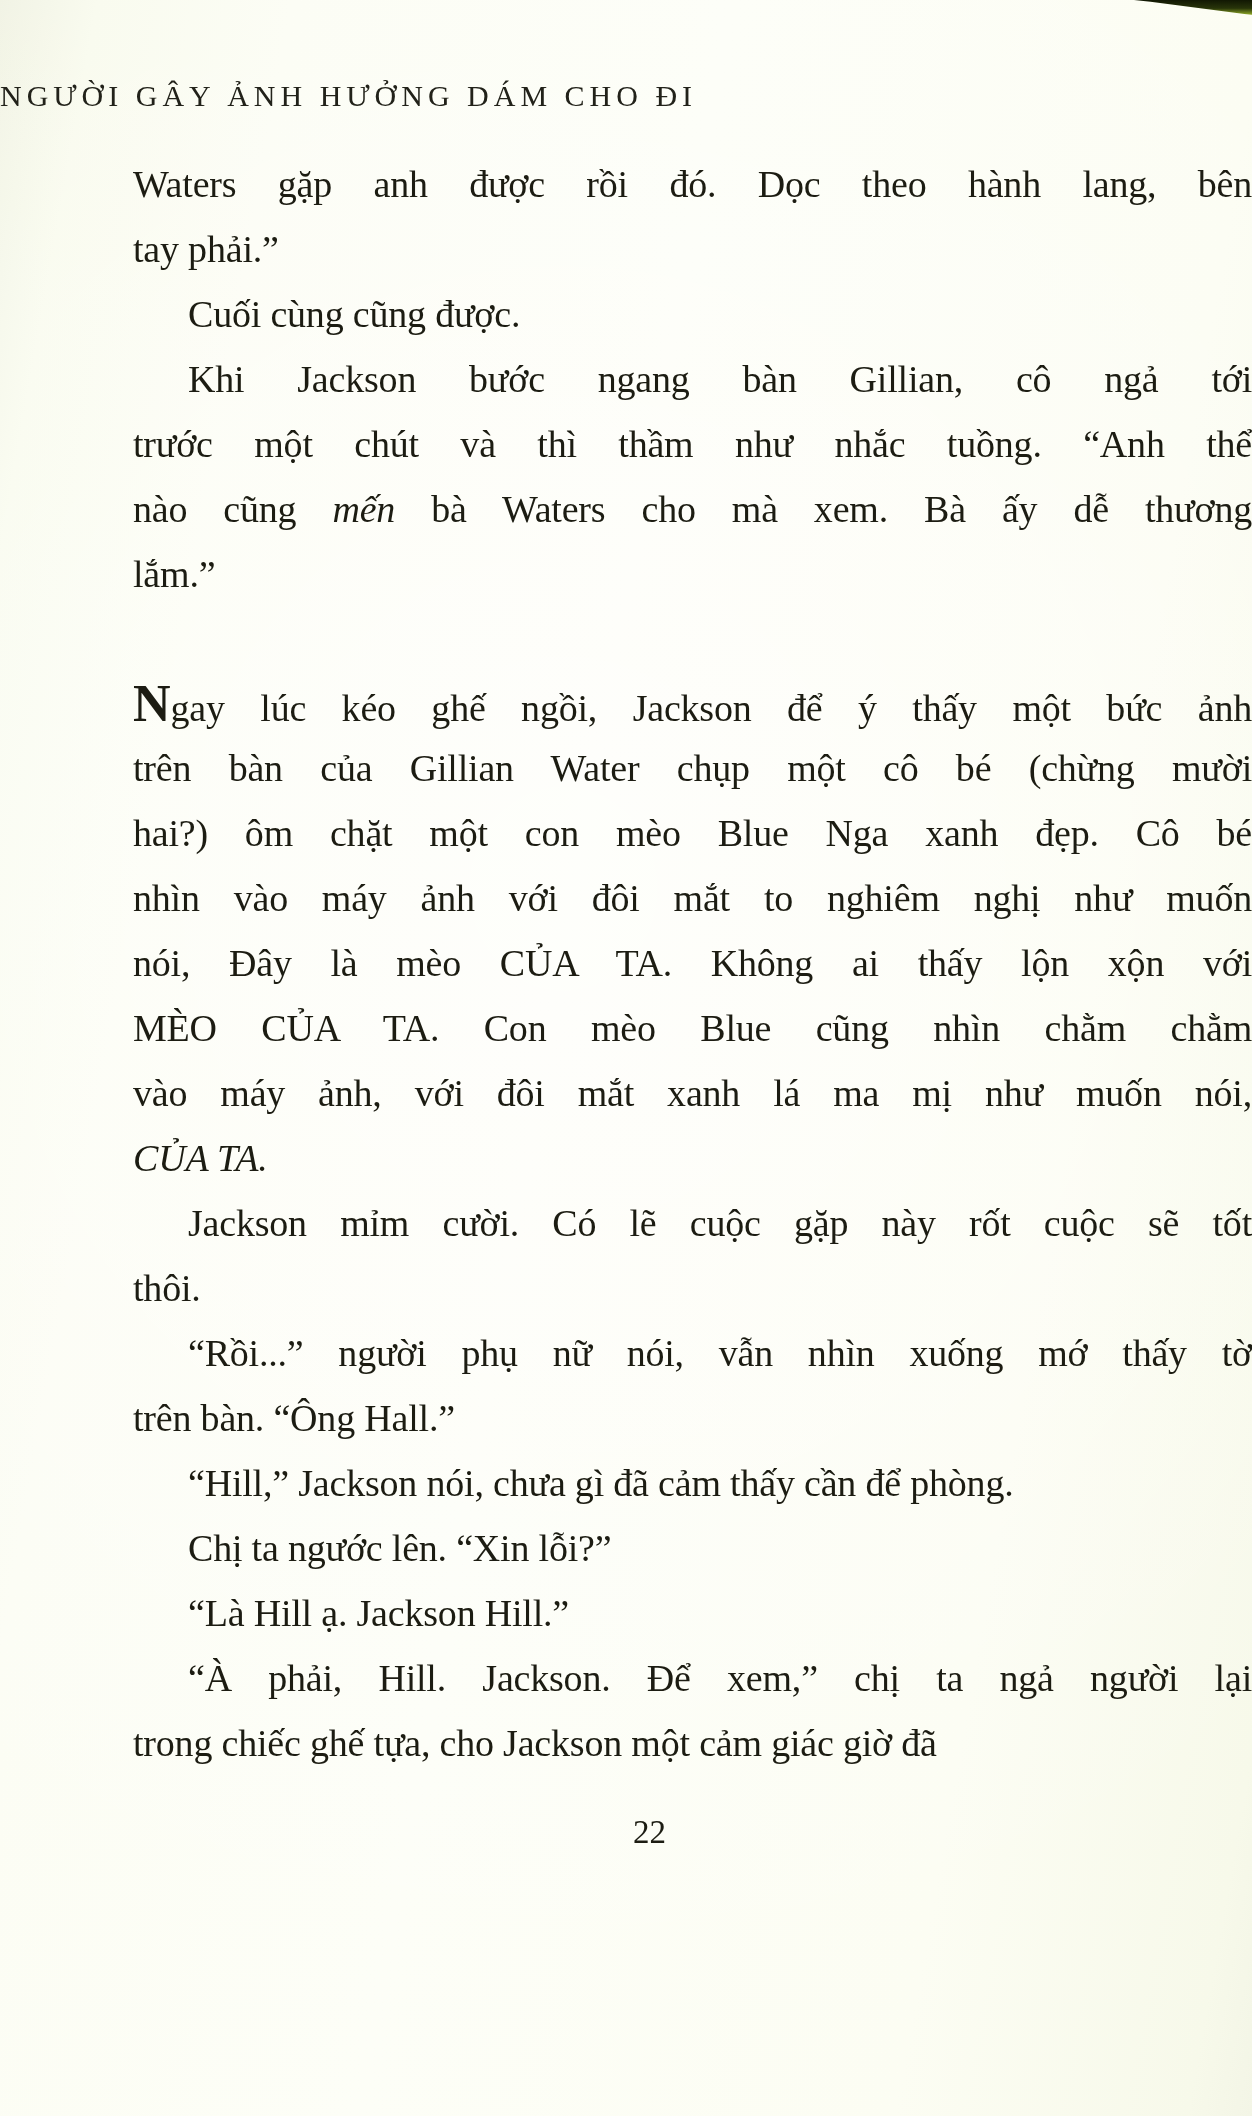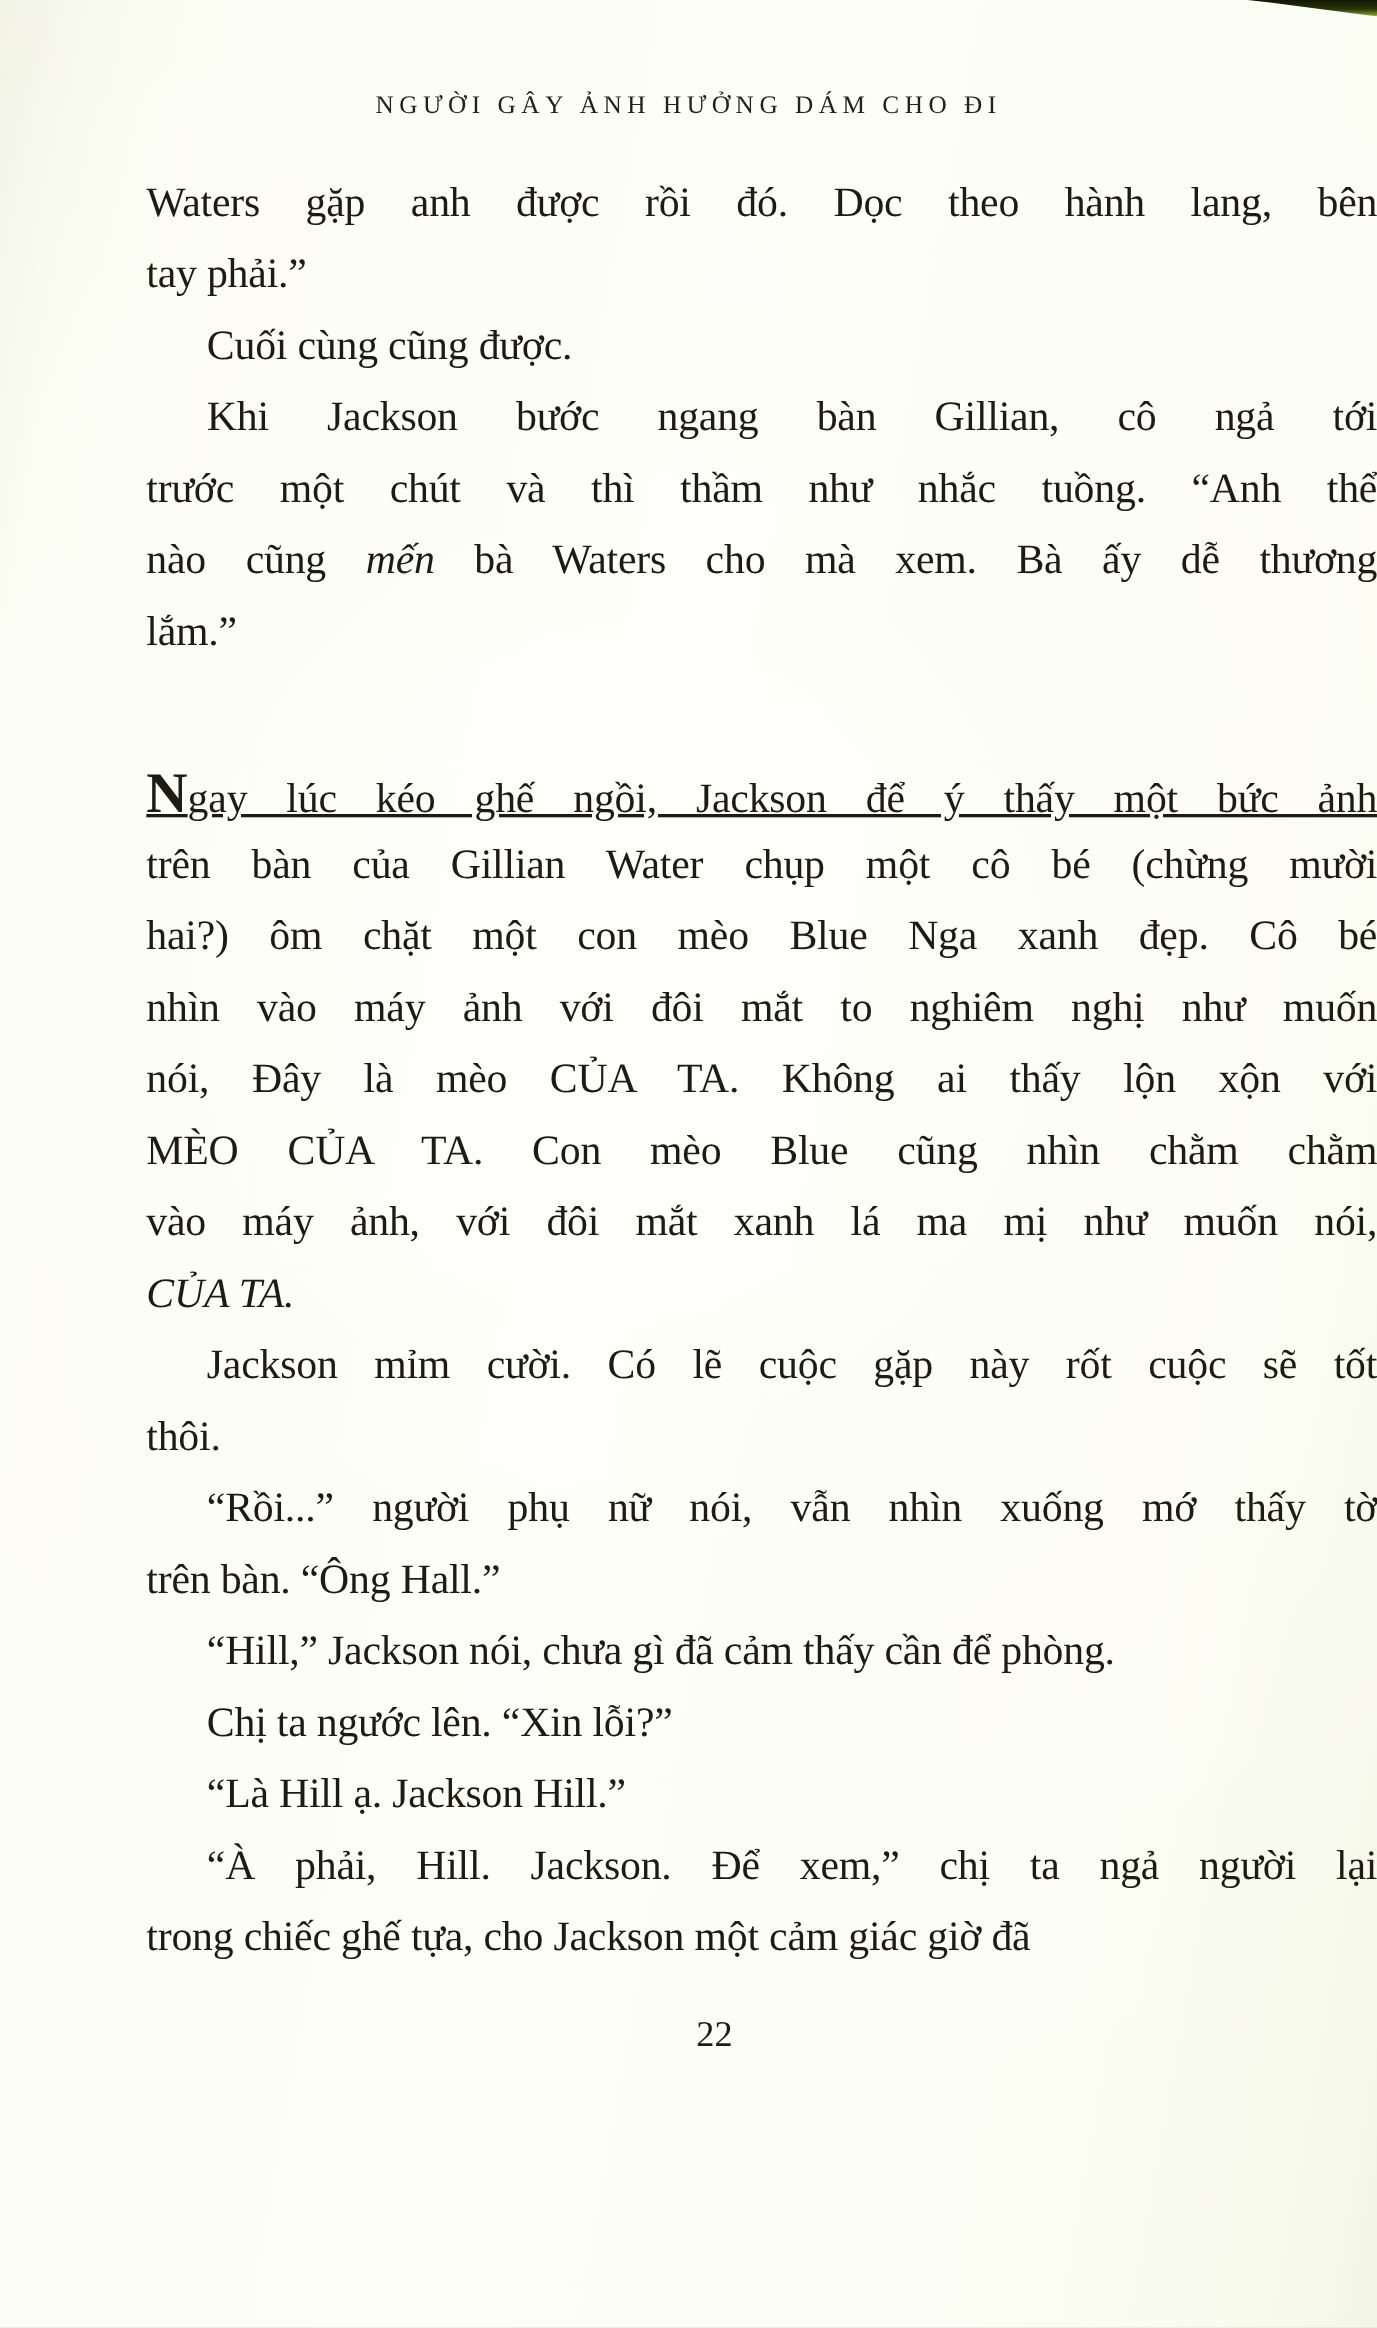--- a/index.html
+++ b/index.html
@@ -25,22 +25,21 @@
     top: 0;
     right: 0;
     width: 118px;
     height: 15px;
     background: linear-gradient(to bottom, #111703 0%, #28340a 55%, #7c9422 90%, #b8c86a 100%);
     clip-path: polygon(0 0, 100% 0, 100% 100%, 14% 12%);
     filter: blur(0.4px);
   }
   .running-header {
     padding-top: 78px;
-    text-align: center;
-    font-size: 23px;
+    font-size: 30px;
     line-height: 36px;
     letter-spacing: 5px;
     color: #22221a;
     white-space: nowrap;
   }
   .textblock {
     margin-top: 38px;
     padding-left: 133px;
   }
   .line {
@@ -52,22 +51,21 @@
     text-align: justify;
     text-align-last: left;
   }
   .line.j {
     text-align-last: justify;
   }
   .line.indent {
     padding-left: 55px;
   }
   .line.brk {
-    margin-top: 82px;
-    text-decoration: underline;
+    margin-top: 64px;
   }
   .it {
     font-style: italic;
   }
   .cap {
     font-size: 52px;
     font-weight: 700;
     letter-spacing: 0;
   }
   .pagenum {

